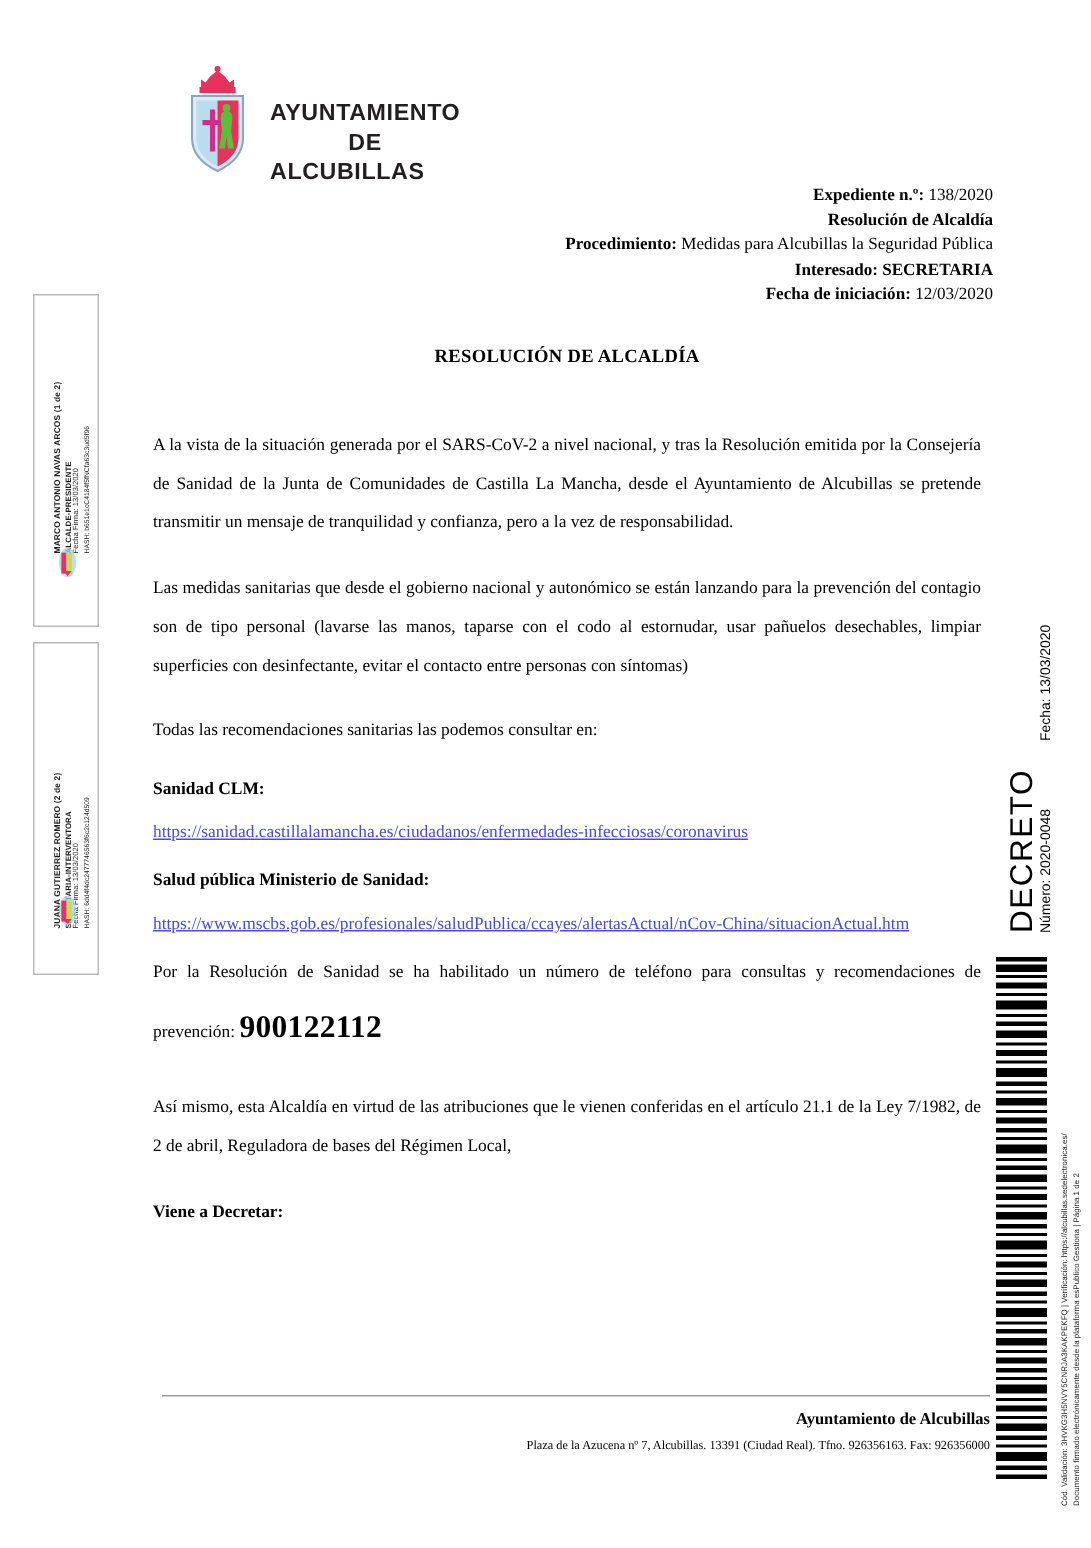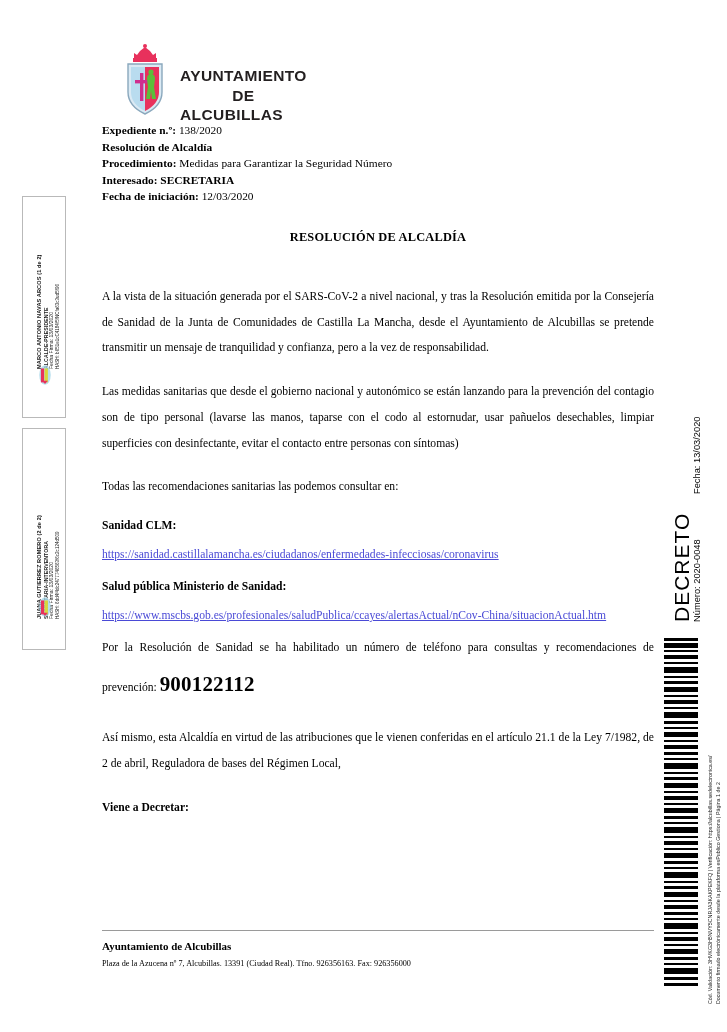--- a/index.html
+++ b/index.html
@@ -106,21 +106,21 @@
 
   
   #meta-block {
     position: absolute;
     left: 102px;
     top: 122px;
     width: 560px;
     font-size: 11.4px;
     line-height: 1.45;
   }
-  .meta-row { white-space: nowrap; }
+  .meta-row { white-space: nowrap; text-align: right; }
   .meta-label { font-weight: bold; }
   .meta-value { font-weight: normal; }
 
   
   #doc-title {
     position: absolute;
     left: 102px;
     top: 230px;
     width: 552px;
     text-align: center;
@@ -153,24 +153,24 @@
   .phone {
     font-weight: bold;
     font-size: 21px;
     letter-spacing: 0.2px;
   }
   .decree-lead { font-weight: bold; }
 
   
   #footer {
     position: absolute;
-    left: 102px;
+    left: 108px;
     top: 930px;
     width: 552px;
-    text-align: left;
+    text-align: right;
   }
   #footer-rule {
     border-top: 1px solid #9a9a9a;
     margin-bottom: 9px;
   }
   #footer-name {
     font-weight: bold;
     font-size: 11px;
     margin-bottom: 7px;
   }
@@ -311,21 +311,21 @@
   <div id="meta-block">
     <div class="meta-row">
       <span class="meta-label">Expediente n.º:</span>
       <span class="meta-value">138/2020</span>
     </div>
     <div class="meta-row">
       <span class="meta-label">Resolución de Alcaldía</span>
     </div>
     <div class="meta-row">
       <span class="meta-label">Procedimiento:</span>
-      <span class="meta-value">Medidas para Garantizar la Seguridad Número</span>
+      <span class="meta-value">Medidas para Alcubillas la Seguridad Pública</span>
     </div>
     <div class="meta-row">
       <span class="meta-label">Interesado: SECRETARIA</span>
     </div>
     <div class="meta-row">
       <span class="meta-label">Fecha de iniciación:</span>
       <span class="meta-value">12/03/2020</span>
     </div>
   </div>
 

